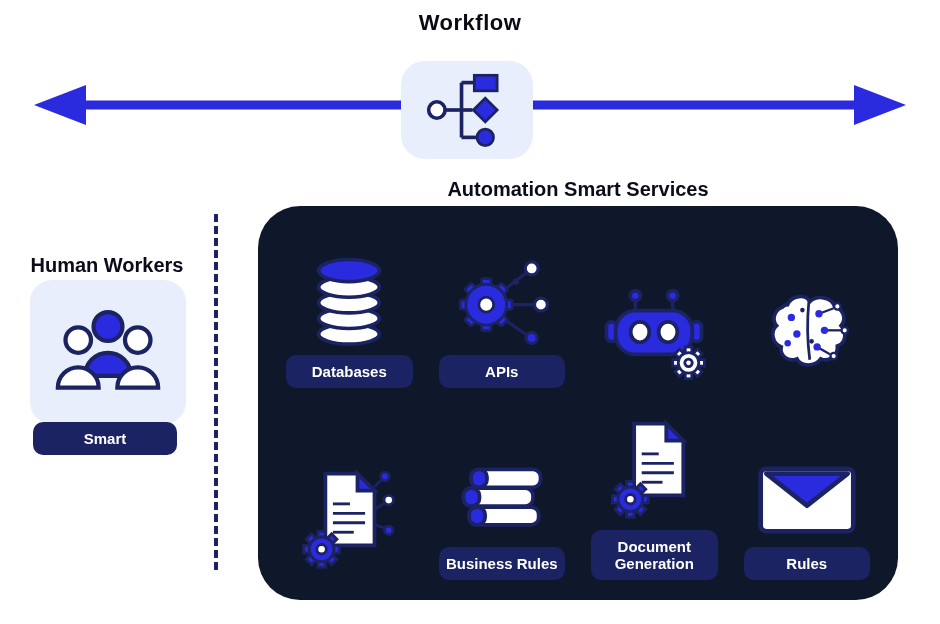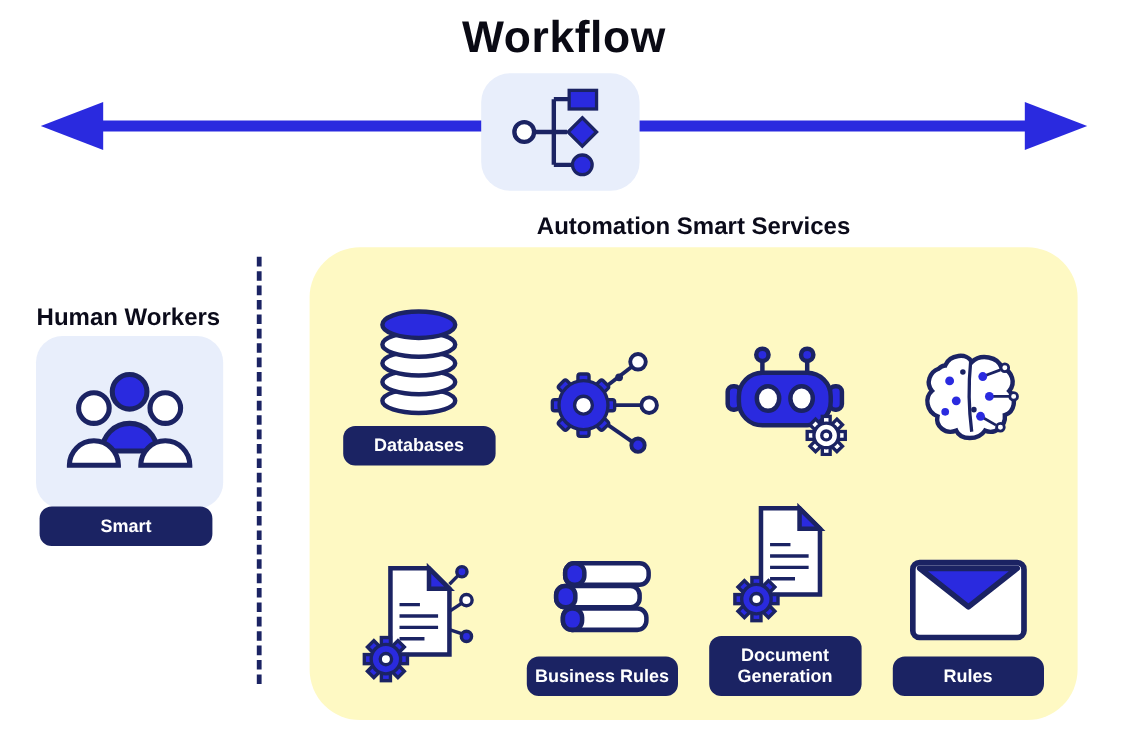--- a/index.html
+++ b/index.html
@@ -7,21 +7,21 @@
   body{
     background:#ffffff;
     font-family:"Liberation Sans", sans-serif;
     position:relative;
     overflow:hidden;
   }
   .abs{position:absolute}
   .title{
     top:10px;left:0;width:940px;
     text-align:center;
-    font-size:37px;font-weight:800;color:#0a0a14;
+    font-size:22px;font-weight:800;color:#0a0a14;
     letter-spacing:.5px;
   }
   .arrow-wrap{left:28px;top:82px;width:884px;height:46px}
   .center-chip{
     left:401px;top:61px;width:132px;height:98px;
     background:#e8eefb;border-radius:24px;
     display:flex;align-items:center;justify-content:center;
   }
   .heading{
     font-weight:bold;font-size:20px;color:#0b0b1a;text-align:center;
@@ -39,21 +39,21 @@
     text-align:center;border-radius:10px;
     padding:8px 6px;
   }
   .human-pill{left:33px;top:422px;width:144px}
   .dash{
     left:214px;top:214px;height:356px;width:0;
     border-left:4px dashed #1b2363;
   }
   .panel{
     left:258px;top:206px;width:640px;height:394px;
-    background:#fef9c3;border-radius:42px;
+    background:#0f172a;border-radius:42px;
     display:grid;
     grid-template-columns:repeat(4,1fr);
     grid-template-rows:1fr 1fr;
     column-gap:10px;row-gap:14px;
     padding:16px 28px 20px;
     gap:26px;
   }
   .cell{display:flex;flex-direction:column;align-items:center;justify-content:flex-end}
   .icon-box{display:flex;align-items:center;justify-content:center;margin-bottom:8px}
   .cell .pill{width:100%;max-width:146px}
@@ -144,20 +144,21 @@
           <rect x="33" y="27" width="10" height="10" rx="2" transform="rotate(315 38 55)"></rect>
           <circle cx="38" cy="55" r="22"></circle>
         </g>
         <circle cx="38" cy="55" r="8" fill="#ffffff" stroke="#1B2363" stroke-width="3"></circle>
         <circle cx="87" cy="16" r="7" fill="#ffffff" stroke="#1B2363" stroke-width="3.5"></circle>
         <circle cx="97" cy="55" r="7" fill="#ffffff" stroke="#1B2363" stroke-width="3.5"></circle>
         <circle cx="87" cy="91" r="6" fill="#2A2ADF" stroke="#1B2363" stroke-width="3.5"></circle>
         <circle cx="70" cy="30" r="3.5" fill="#1B2363"></circle>
       </svg>
     </div>
+    <div class="pill">APIs</div>
   </div>
 
   <div class="cell">
     <div class="icon-box">
       <svg width="112" height="94" viewBox="0 0 120 100">
         <g stroke="#1B2363" stroke-width="4">
           <line x1="40" y1="14" x2="40" y2="27"></line>
           <line x1="80" y1="14" x2="80" y2="27"></line>
           <circle cx="40" cy="10" r="5.5" fill="#2A2ADF"></circle>
           <circle cx="80" cy="10" r="5.5" fill="#2A2ADF"></circle>

